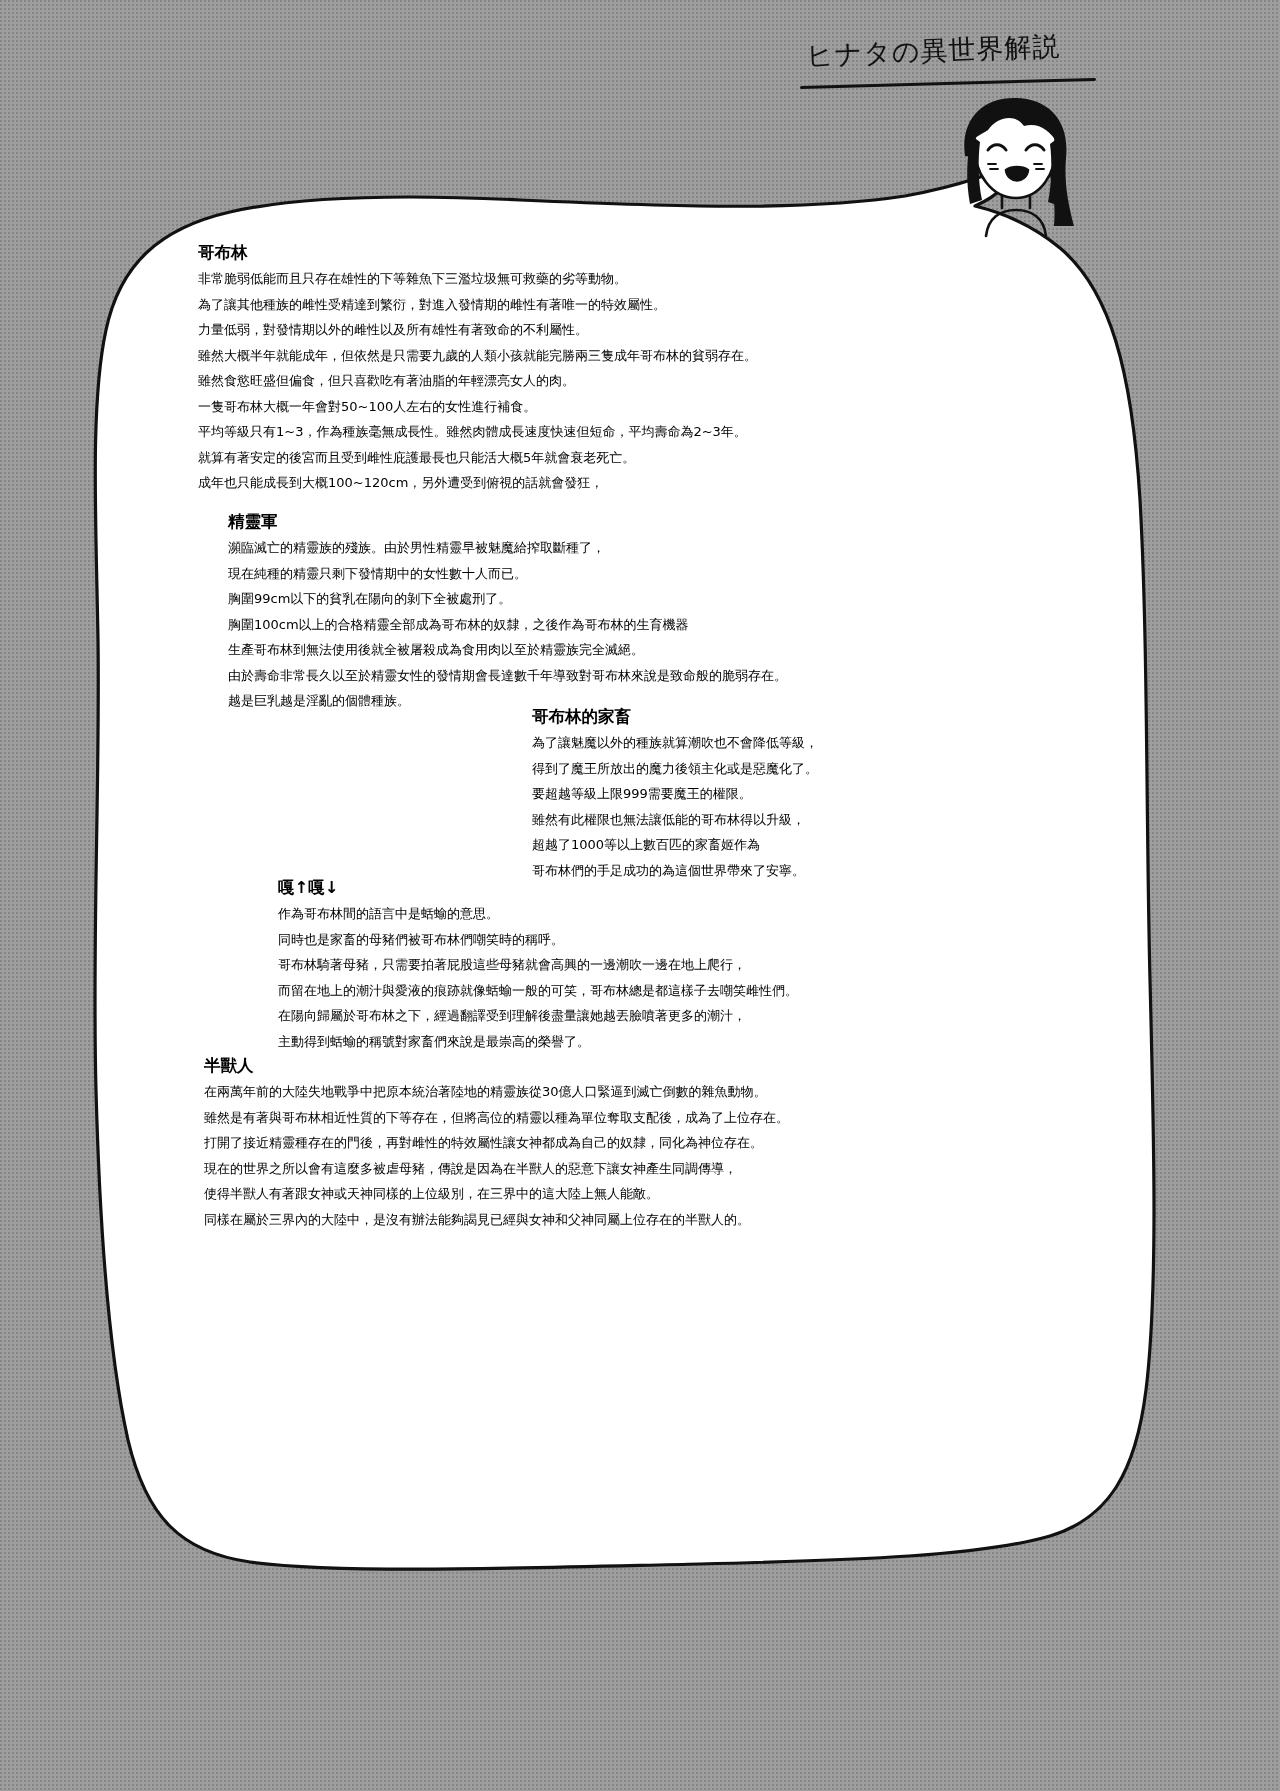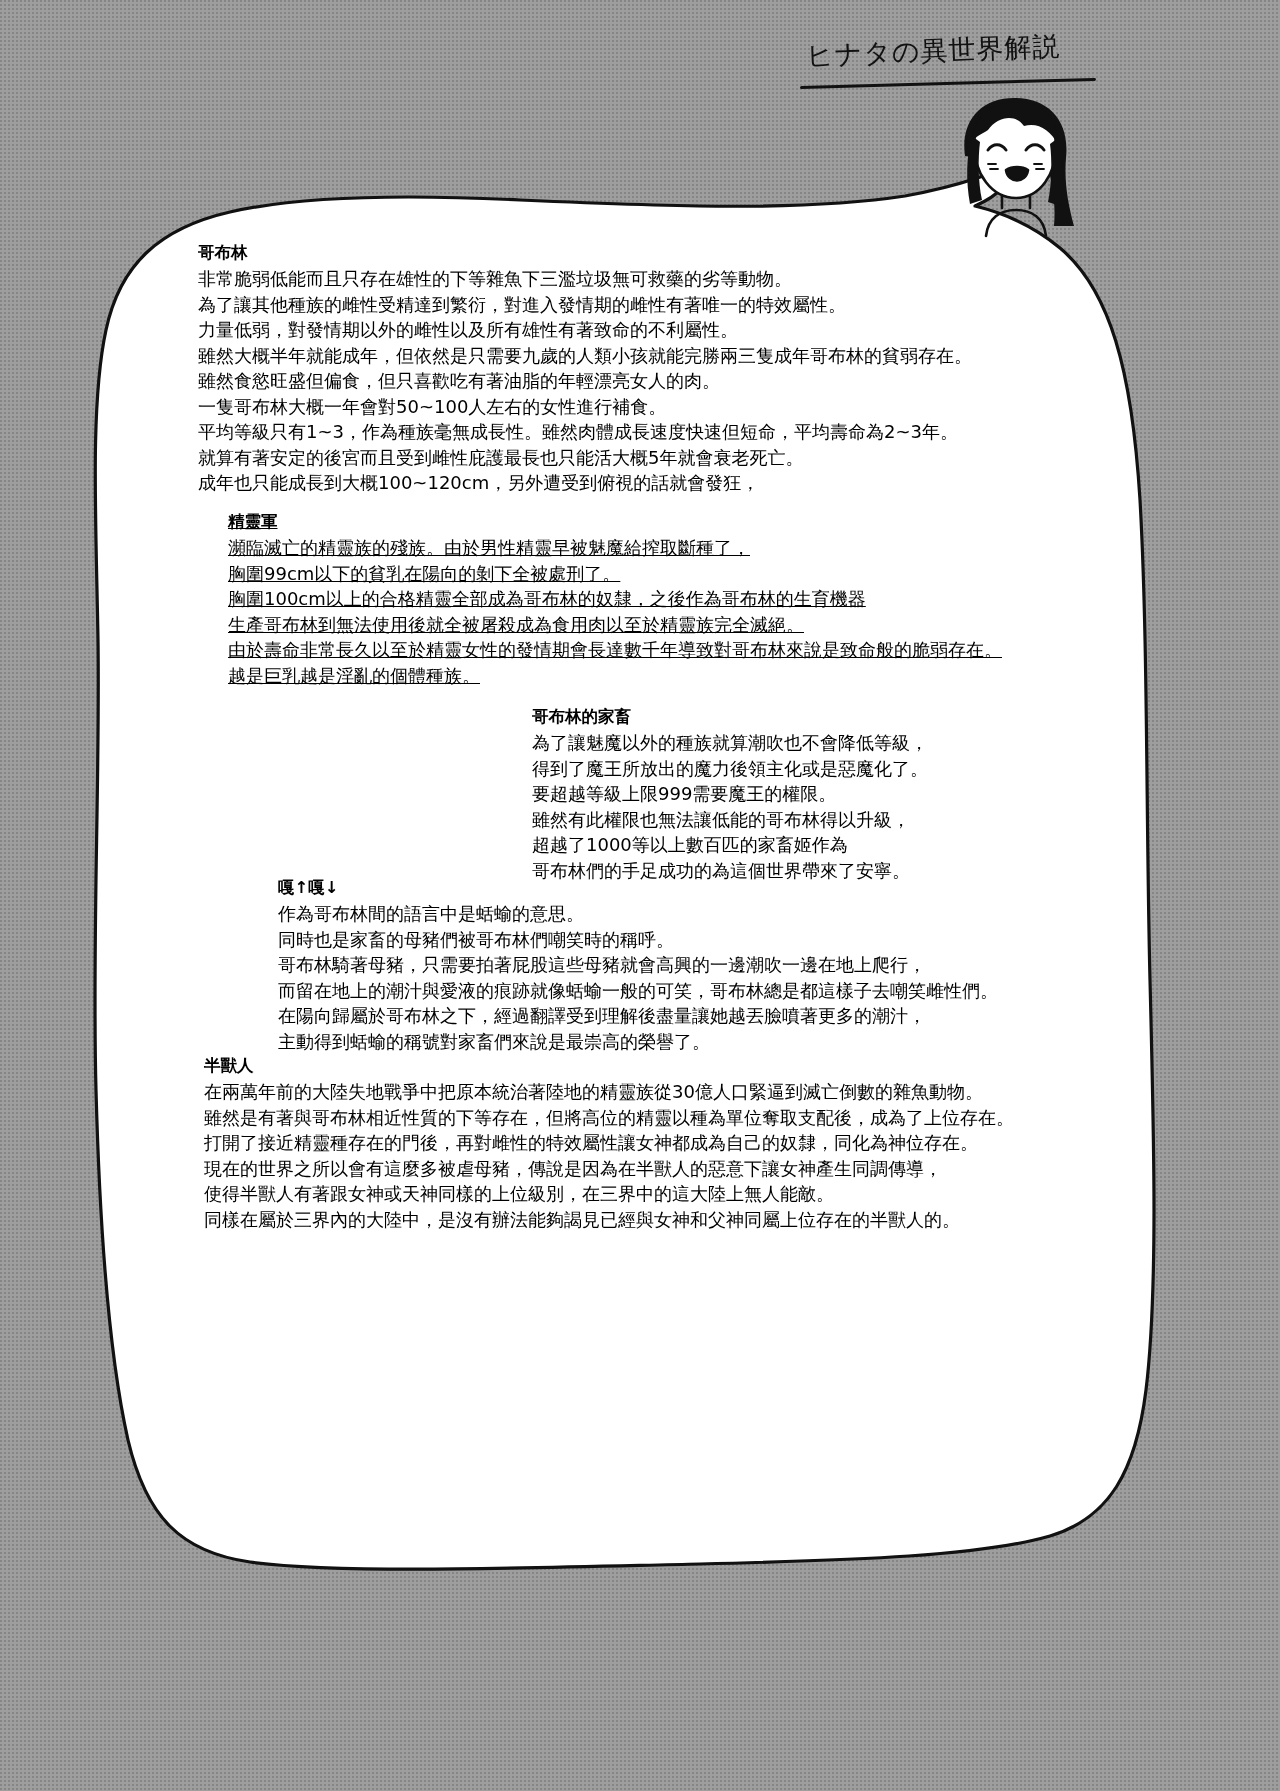--- a/index.html
+++ b/index.html
@@ -78,27 +78,27 @@
     position: absolute;
   }
   .sec-title {
     font-size: 16.5px;
     font-weight: bold;
     line-height: 25px;
     margin-bottom: 1px;
     white-space: nowrap;
   }
   .sec-line {
-    font-size: 18px;
+    font-size: 13px;
     line-height: 25.5px;
     white-space: nowrap;
   }
 
   #sec-goblin      { left: 198px; top: 240px; }
-  #sec-elf         { left: 228px; top: 509px; text-decoration: underline; }
+  #sec-elf         { left: 228px; top: 509px; }
   #sec-livestock   { left: 532px; top: 704px; }
   #sec-gue         { left: 230px; top: 875px; margin-left: 48px; }
   #sec-halfbeast   { left: 204px; top: 1053px; }
 </style>
 </head>
 <body>
 
 <div class="bg-texture"></div>
 
 <div class="page-frame">
@@ -168,20 +168,21 @@
       <div class="sec-line">雖然食慾旺盛但偏食，但只喜歡吃有著油脂的年輕漂亮女人的肉。</div>
       <div class="sec-line">一隻哥布林大概一年會對50~100人左右的女性進行補食。</div>
       <div class="sec-line">平均等級只有1~3，作為種族毫無成長性。雖然肉體成長速度快速但短命，平均壽命為2~3年。</div>
       <div class="sec-line">就算有著安定的後宮而且受到雌性庇護最長也只能活大概5年就會衰老死亡。</div>
       <div class="sec-line">成年也只能成長到大概100~120cm，另外遭受到俯視的話就會發狂，</div>
     </div>
 
     <div class="section" id="sec-elf">
       <div class="sec-title">精靈軍</div>
       <div class="sec-line">瀕臨滅亡的精靈族的殘族。由於男性精靈早被魅魔給搾取斷種了，</div>
+      <div class="sec-line">現在純種的精靈只剩下發情期中的女性數十人而已。</div>
       <div class="sec-line">胸圍99cm以下的貧乳在陽向的剝下全被處刑了。</div>
       <div class="sec-line">胸圍100cm以上的合格精靈全部成為哥布林的奴隸，之後作為哥布林的生育機器</div>
       <div class="sec-line">生產哥布林到無法使用後就全被屠殺成為食用肉以至於精靈族完全滅絕。</div>
       <div class="sec-line">由於壽命非常長久以至於精靈女性的發情期會長達數千年導致對哥布林來說是致命般的脆弱存在。</div>
       <div class="sec-line">越是巨乳越是淫亂的個體種族。</div>
     </div>
 
     <div class="section" id="sec-livestock">
       <div class="sec-title">哥布林的家畜</div>
       <div class="sec-line">為了讓魅魔以外的種族就算潮吹也不會降低等級，</div>

